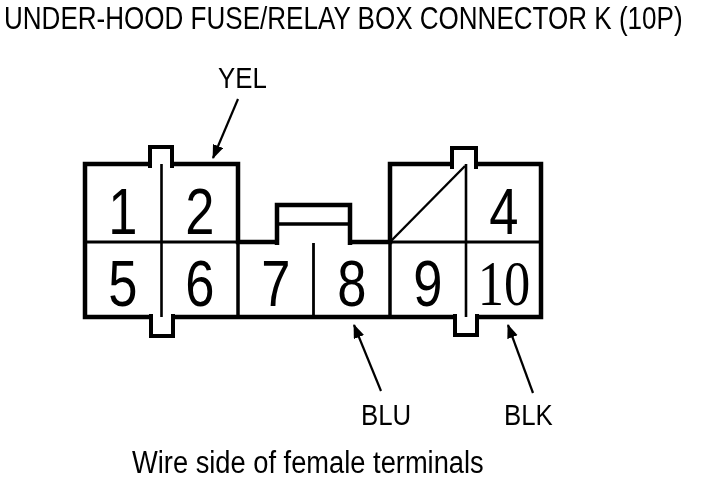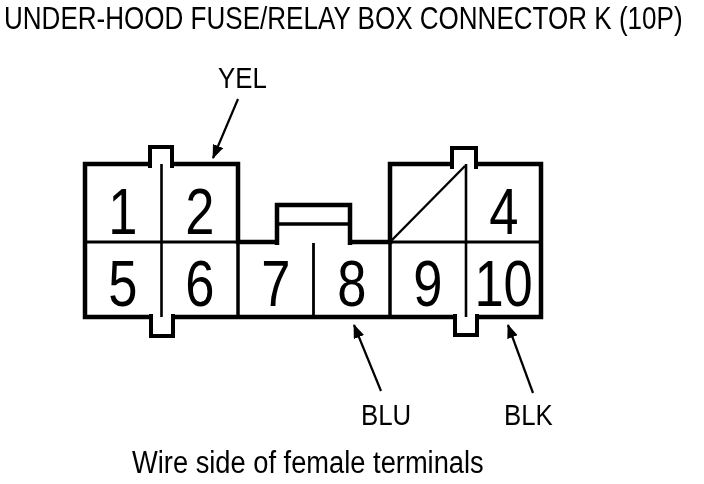--- a/index.html
+++ b/index.html
@@ -98,21 +98,21 @@
     </div>
   <div class="abs pin-cell row-bot" style="left:238px;top:242px;width:76px;height:75px;">
       <span>7</span>
     </div>
   <div class="abs pin-cell row-bot" style="left:314px;top:242px;width:76px;height:75px;">
       <span>8</span>
     </div>
   <div class="abs pin-cell row-bot" style="left:390px;top:242px;width:76px;height:75px;">
       <span>9</span>
     </div>
-  <div class="abs pin-cell row-bot" style="left:466px;top:242px;width:75px;height:75px;">
+  <div class="abs pin-cell row-bot" style="left:466px;top:242px;width:75px;height:75px;font-family:Liberation Serif, serif;">
       <span>10</span>
     </div>
 
   <div class="abs wire-label" style="left:218px;top:63px;">YEL</div>
   <div class="abs wire-label" style="left:361px;top:400px;">BLU</div>
   <div class="abs wire-label" style="left:504px;top:400px;">BLK</div>
 
   <div class="abs caption">Wire side of female terminals</div>
 
 </div>

